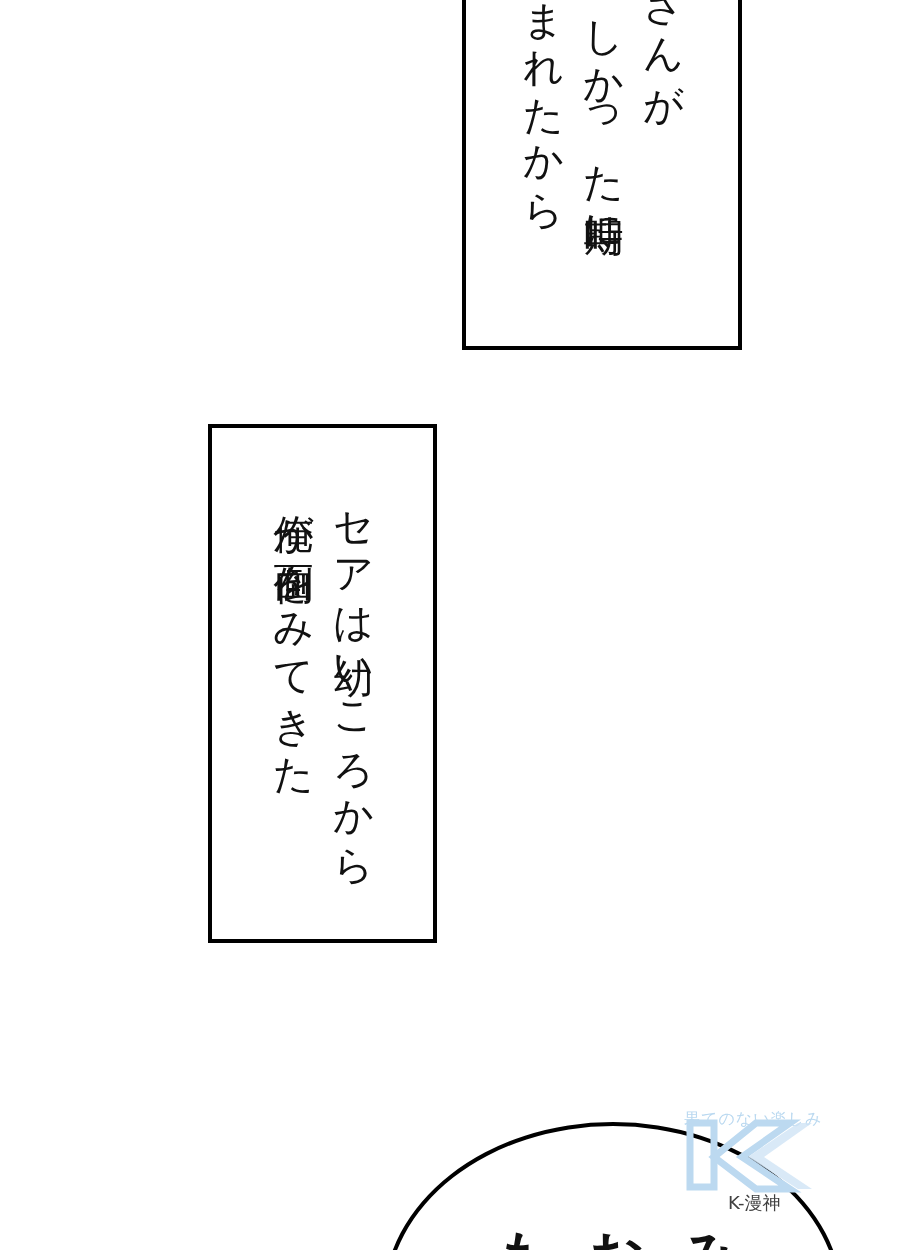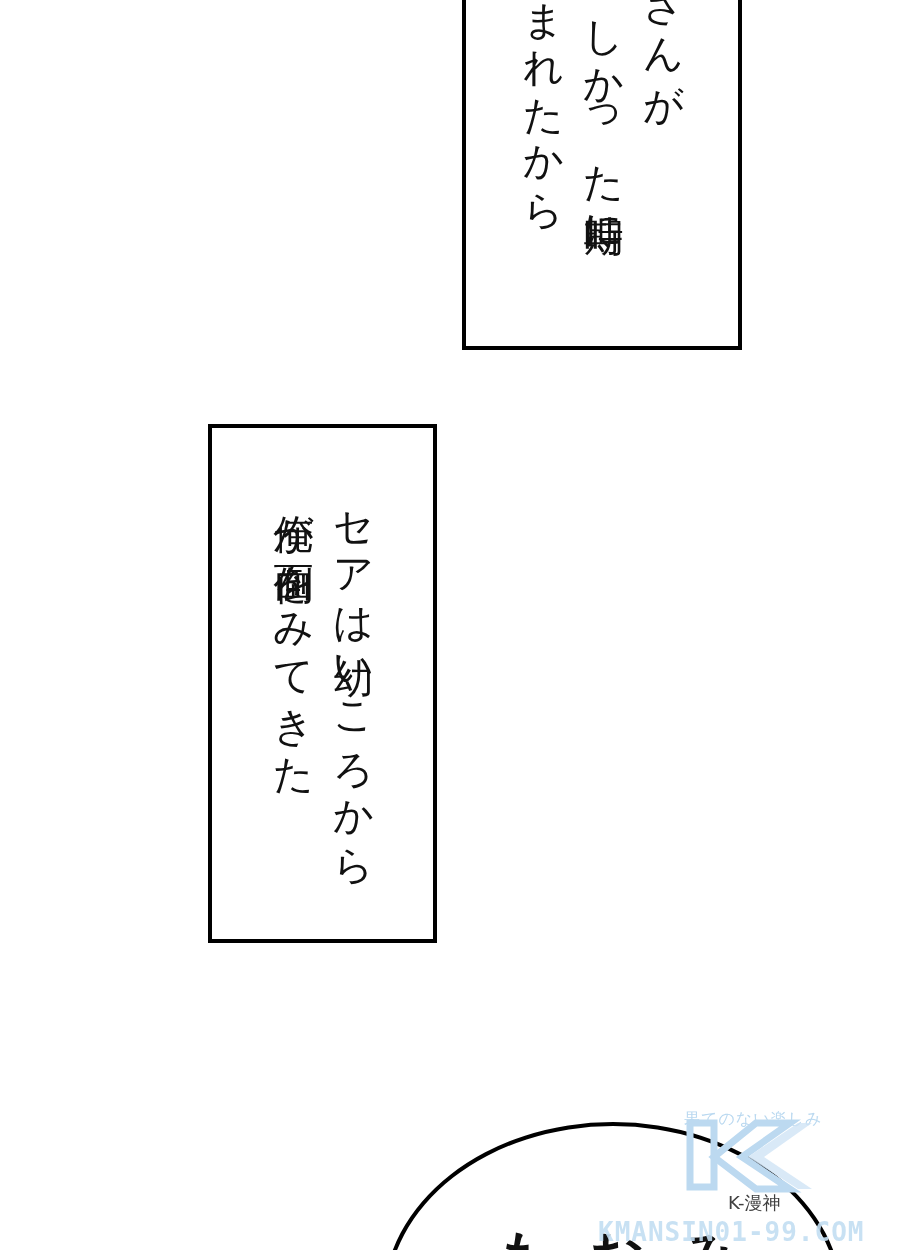--- a/index.html
+++ b/index.html
@@ -131,14 +131,13 @@
 <div class="bubble-text">も お み</div>
 
 <div class="watermark">
   <div class="wm-tagline">果てのない楽しみ</div>
   <svg class="wm-logo" viewBox="0 0 128 76">
     <path d="M4 6 H28 V70 H4 Z" fill="none" stroke="#bcd9f0" stroke-width="7"></path>
     <path d="M28 40 L70 6 H104 L56 40 L104 72 H70 Z" fill="none" stroke="#bcd9f0" stroke-width="7" stroke-linejoin="miter"></path>
     <path d="M62 40 L112 6 H126 L78 40 L126 72 H112 Z" fill="#cfe4f5" opacity="0.8"></path>
   </svg>
   <div class="wm-sub">K-漫神</div>
-  <div class="wm-domain">KMANSIN01-99.COM</div>
 </div>
 
 </body></html>

